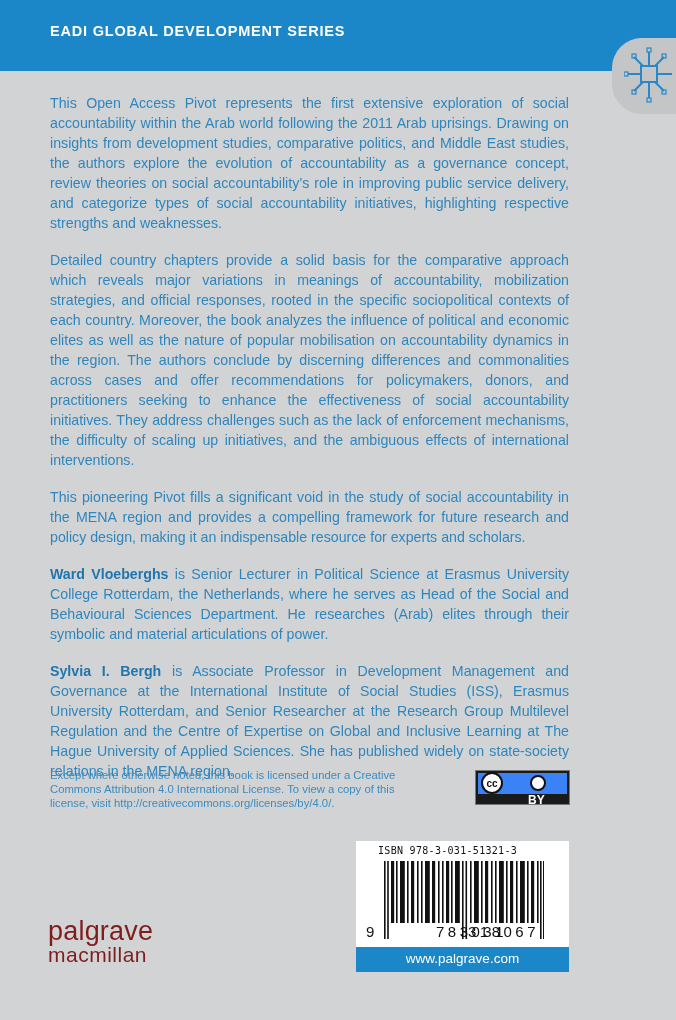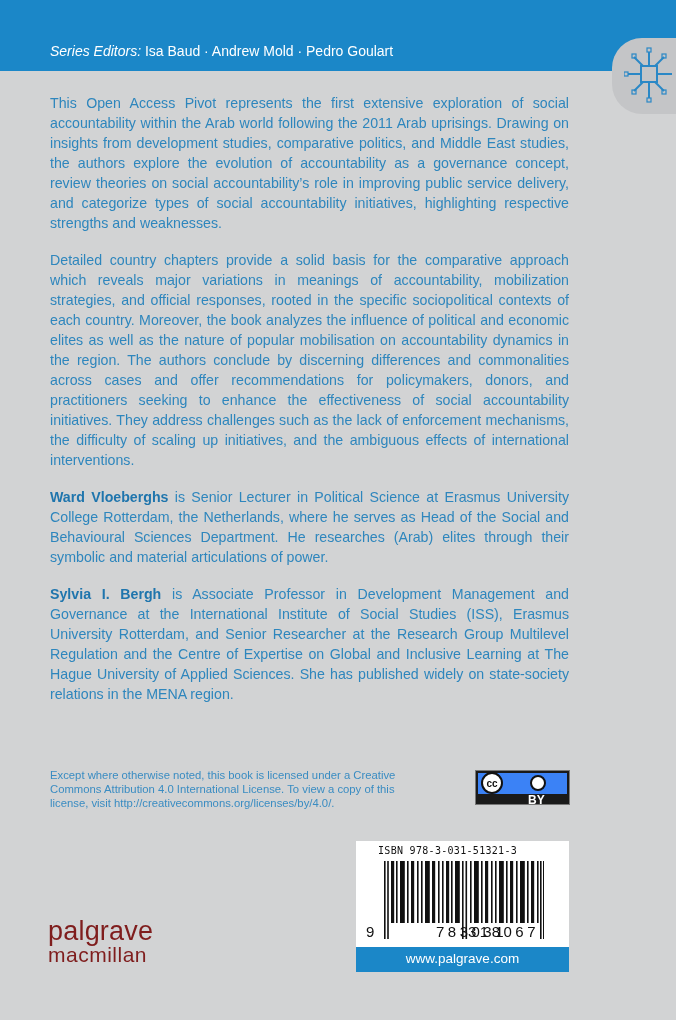--- a/index.html
+++ b/index.html
@@ -84,24 +84,21 @@
   .publisher-logo {
     position: absolute; left: 48px; top: 918px; color: #7f1d1d;
   }
   .publisher-logo .l1 { font-size: 27px; line-height: 26px; letter-spacing: 0.2px; }
   .publisher-logo .l2 { font-size: 21px; line-height: 22px; letter-spacing: 0.5px; }
 </style>
 </head>
 <body>
 
 <div class="header">
-  <div class="series-editors">
-    <span class="lbl">Series Editors:</span>
-    <span class="names">Isa Baud · Andrew Mold · Pedro Goulart</span>
-  </div>
+  <div class="series-title">EADI GLOBAL DEVELOPMENT SERIES</div>
 </div>
 
 <div class="pivot-badge">
   <svg width="50" height="62" viewBox="0 0 50 62">
     <g stroke="#2a88c6" stroke-width="2" fill="none">
       <rect x="17" y="22" width="16" height="16"></rect>
       <line x1="25" y1="22" x2="25" y2="8"></line>
       <line x1="25" y1="38" x2="25" y2="54"></line>
       <line x1="17" y1="30" x2="4" y2="30"></line>
       <line x1="33" y1="30" x2="48" y2="30"></line>
@@ -116,20 +113,21 @@
       <rect x="38" y="10" width="4" height="4" stroke-width="1.2"></rect>
       <rect x="8" y="46" width="4" height="4" stroke-width="1.2"></rect>
       <rect x="38" y="46" width="4" height="4" stroke-width="1.2"></rect>
     </g>
   </svg>
 </div>
 
 <div class="content">
   <p>This Open Access Pivot represents the first extensive exploration of social accountability within the Arab world following the 2011 Arab uprisings. Drawing on insights from development studies, comparative politics, and Middle East studies, the authors explore the evolution of accountability as a governance concept, review theories on social accountability’s role in improving public service delivery, and categorize types of social accountability initiatives, highlighting respective strengths and weaknesses.</p>
   <p>Detailed country chapters provide a solid basis for the comparative approach which reveals major variations in meanings of accountability, mobilization strategies, and official responses, rooted in the specific sociopolitical contexts of each country. Moreover, the book analyzes the influence of political and economic elites as well as the nature of popular mobilisation on accountability dynamics in the region. The authors conclude by discerning differences and commonalities across cases and offer recommendations for policymakers, donors, and practitioners seeking to enhance the effectiveness of social accountability initiatives. They address challenges such as the lack of enforcement mechanisms, the difficulty of scaling up initiatives, and the ambiguous effects of international interventions.</p>
+  <p>This pioneering Pivot fills a significant void in the study of social accountability in the MENA region and provides a compelling framework for future research and policy design, making it an indispensable resource for experts and scholars.</p>
   <p>
     <span class="author-name">Ward Vloeberghs</span><span> is Senior Lecturer in Political Science at Erasmus University College Rotterdam, the Netherlands, where he serves as Head of the Social and Behavioural Sciences Department. He researches (Arab) elites through their symbolic and material articulations of power.</span>
   </p>
   <p>
     <span class="author-name">Sylvia I. Bergh</span><span> is Associate Professor in Development Management and Governance at the International Institute of Social Studies (ISS), Erasmus University Rotterdam, and Senior Researcher at the Research Group Multilevel Regulation and the Centre of Expertise on Global and Inclusive Learning at The Hague University of Applied Sciences. She has published widely on state-society relations in the MENA region.</span>
   </p>
 </div>
 
 <div class="license">Except where otherwise noted, this book is licensed under a Creative Commons Attribution 4.0 International License. To view a copy of this license, visit http://creativecommons.org/licenses/by/4.0/.</div>
 

